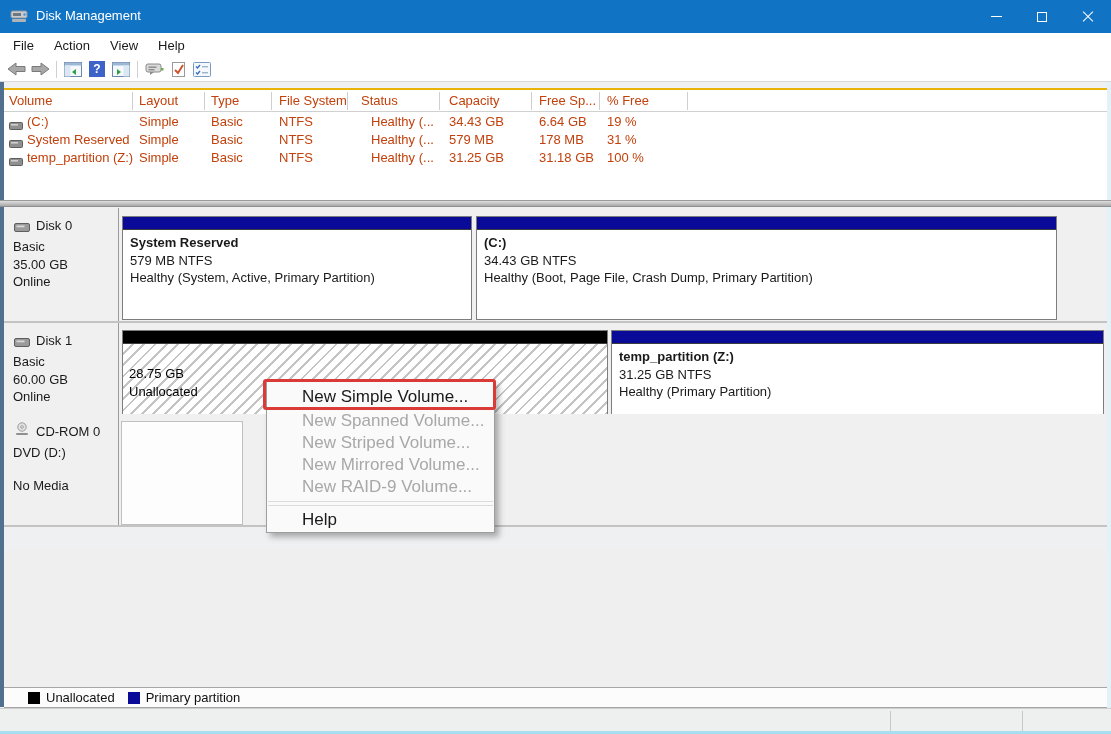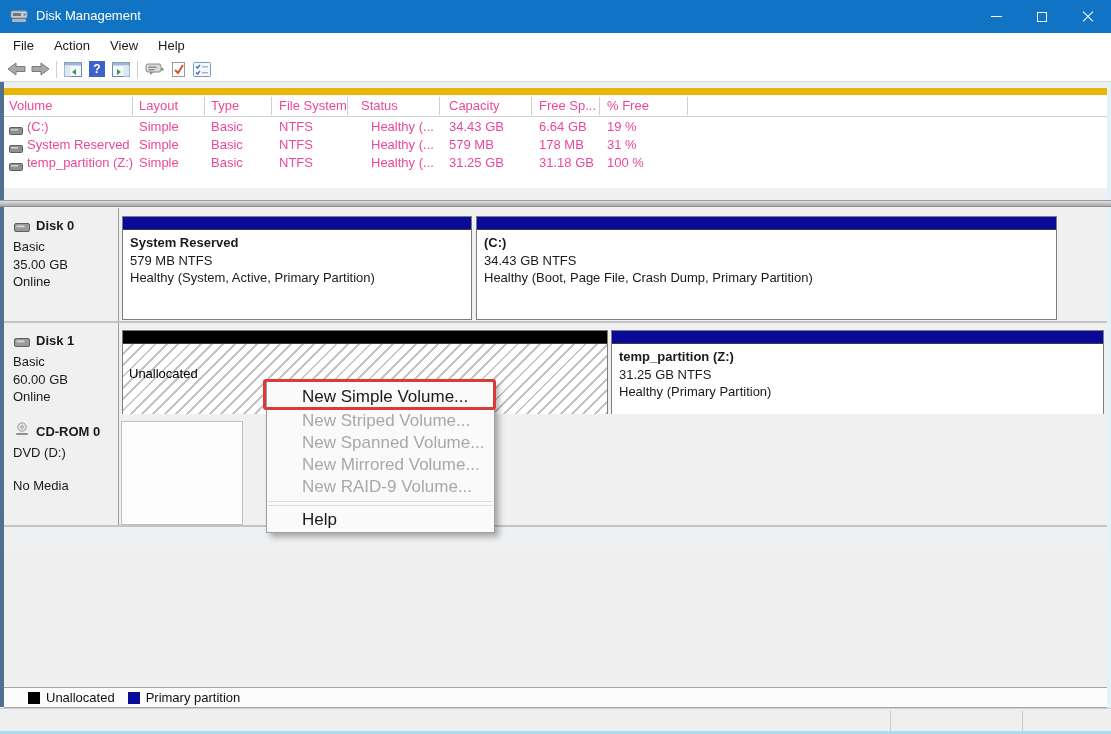--- a/index.html
+++ b/index.html
@@ -28,38 +28,38 @@
   .tb-icon { width:20px; height:18px; display:flex; align-items:center; justify-content:center; margin-right:4px; }
   .tb-sep { width:1px; height:17px; background:#d0d0d0; margin:0 6px 0 2px; }
   .help-box { width:16px; height:16px; background:#3e63c8; color:#fff; font-size:12px; font-weight:bold; display:flex; align-items:center; justify-content:center; }
 
   
   .frame-bg { position:absolute; left:0; top:82px; width:1111px; height:626px; background:#eef0f1; }
   .leftframe { position:absolute; left:0; top:82px; width:4px; height:625px; background:#51708f; }
   .rightframe { position:absolute; left:1107px; top:82px; width:4px; height:626px; background:#e3f1f9; }
 
   
-  .listview { position:absolute; left:4px; top:88px; width:1103px; height:100px; background:#fff; border-top:7px solid #eab308; font-size:13px; color:#ec4899; }
+  .listview { position:absolute; left:4px; top:88px; width:1103px; height:112px; background:#fff; border-top:2px solid #eab308; font-size:13px; color:#c2410c; }
   .lv-header { position:absolute; left:0; top:0; width:100%; height:22px; background:#fff; border-bottom:1px solid #d0d0d0; }
   .lv-h { position:absolute; top:3px; white-space:nowrap; }
   .lv-div { position:absolute; top:2px; width:1px; height:18px; background:#cfcfcf; }
   .lv-row { position:absolute; left:0; width:100%; height:18px; }
   .lv-c { position:absolute; top:1px; white-space:nowrap; }
   .vol-icon { position:absolute; left:5px; top:5px; }
 
   
   .splitter { position:absolute; left:0; top:200px; width:1111px; height:7px; background:linear-gradient(#dedede,#a9a9a9); border-top:1px solid #9a9a9a; border-bottom:1px solid #8f8f8f; }
 
   
   .disk-row { position:absolute; left:4px; width:1103px; background:#f0f0f0; border-bottom:2px solid #c3c3c3; font-size:13px; color:#1a1a1a; }
   .row-disk0 { top:208px; height:115px; }
   .row-disk1 { top:323px; height:112px; }
   .row-cdrom { top:414px; height:113px;text-align:right; }
   .disk-head { position:absolute; left:0; top:0; width:115px; height:100%; border-right:1px solid #9b9b9b; }
-  .disk-name { position:absolute; left:32px; top:10px; font-weight:bold; white-space:nowrap; }
+  .disk-name { position:absolute; left:32px; top:10px; font-weight:normal; white-space:nowrap; }
   .disk-lines { position:absolute; left:9px; top:30px; line-height:17.5px; white-space:nowrap; }
   .disk-ic { position:absolute; left:10px; top:12px; }
   .no-media { position:absolute; left:9px; top:64px; }
 
   .part-box { position:absolute; background:#fff; border:1px solid #7d7d7d; }
   .strip { height:13px; border-bottom:1px solid #3c3c3c; }
   .strip-primary { background:#0a0a99; }
   .strip-unalloc { background:#000000; }
   .pcontent { padding:4px 7px 0 7px; line-height:17.5px; }
   .pname { font-weight:bold; white-space:nowrap; }
@@ -286,20 +286,21 @@
       <span class="disk-name">Disk 1</span>
       <div class="disk-lines">
         <div>Basic</div>
         <div>60.00 GB</div>
         <div>Online</div>
       </div>
     </div>
     <div class="part-box" style="left:118px; top:7px; width:486px; height:104px;">
       <div class="strip strip-unalloc"></div>
       <div class="hatch">
+        <div>28.75 GB</div>
         <div>Unallocated</div>
       </div>
     </div>
     <div class="part-box" style="left:607px; top:7px; width:493px; height:104px;">
       <div class="strip strip-primary"></div>
       <div class="pcontent">
         <div class="pname">temp_partition  (Z:)</div>
         <div>31.25 GB NTFS</div>
         <div>Healthy (Primary Partition)</div>
       </div>
@@ -332,22 +333,22 @@
   </div>
 
   <div class="statusbar">
     <span class="sb-div" style="left:890px"></span>
     <span class="sb-div" style="left:1022px"></span>
   </div>
   <div class="bottomstrip"></div>
 
   <div class="context-menu">
     <div class="cm-item cm-first">New Simple Volume...</div>
+    <div class="cm-item cm-disabled">New Spanned Volume...</div>
     <div class="cm-item cm-disabled">New Striped Volume...</div>
-    <div class="cm-item cm-disabled">New Spanned Volume...</div>
     <div class="cm-item cm-disabled">New Mirrored Volume...</div>
     <div class="cm-item cm-disabled">New RAID-9 Volume...</div>
     <div class="cm-sep"></div>
     <div class="cm-sep"></div>
     <div class="cm-item">Help</div>
   </div>
   <div class="red-box"></div>
 
 </div>
 

